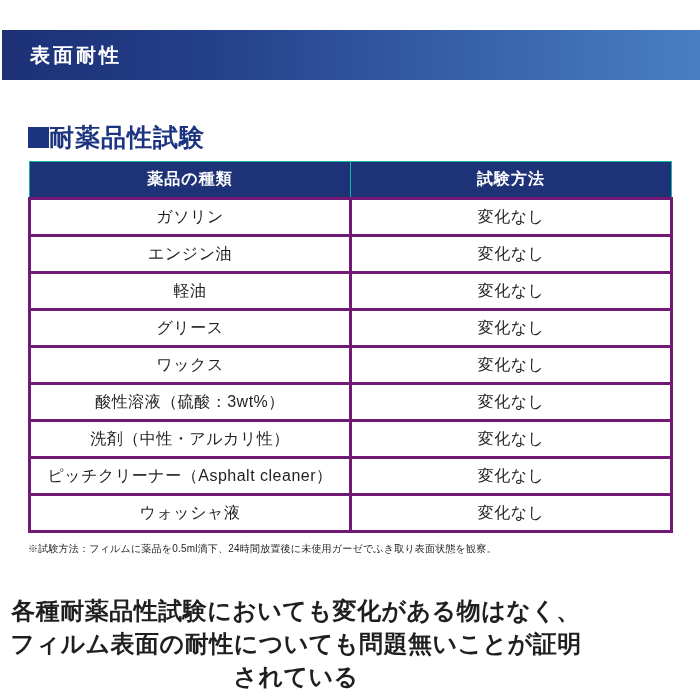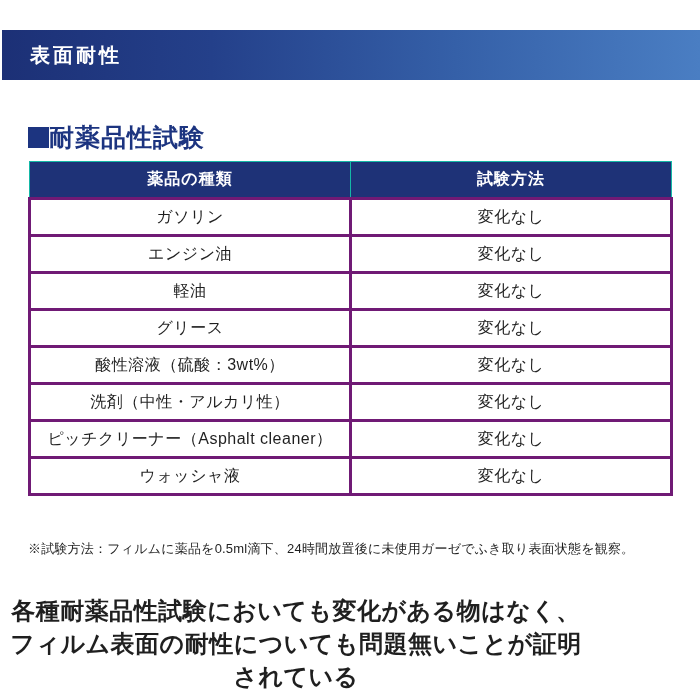--- a/index.html
+++ b/index.html
@@ -40,21 +40,21 @@
     height:33px; border:1px solid #14b8a6; text-align:center;
   }
   table.chem-table td {
     height:32px; text-align:center; vertical-align:middle;
     font-size:16px; font-weight:500; color:#1f1f1f; letter-spacing:0.5px;
     border:3px solid #701a75; background:#ffffff;
   }
   
   .footnote {
     position:absolute; top:540px; left:28px; right:10px;
-    font-size:13px; color:#1f1f1f; line-height:18px; letter-spacing:0.2px;
+    font-size:10px; color:#1f1f1f; line-height:18px; letter-spacing:0.2px;
   }
   .footnote .line2 { padding-left:13px; }
   
   .conclusion {
     position:absolute; top:594px; left:0; width:592px;
     text-align:center; font-size:24px; font-weight:bold;
     color:#1f1f1f; line-height:33px; letter-spacing:0.5px;
   }
 </style>
 </head>
@@ -89,20 +89,24 @@
         </tr>
         <tr>
           <td>軽油</td>
           <td>変化なし</td>
         </tr>
         <tr>
           <td>グリース</td>
           <td>変化なし</td>
         </tr>
         <tr>
+          <td>ワックス</td>
+          <td>変化なし</td>
+        </tr>
+        <tr>
           <td>酸性溶液（硫酸：3wt%）</td>
           <td>変化なし</td>
         </tr>
         <tr>
           <td>洗剤（中性・アルカリ性）</td>
           <td>変化なし</td>
         </tr>
         <tr>
           <td>ピッチクリーナー（Asphalt cleaner）</td>
           <td>変化なし</td>

